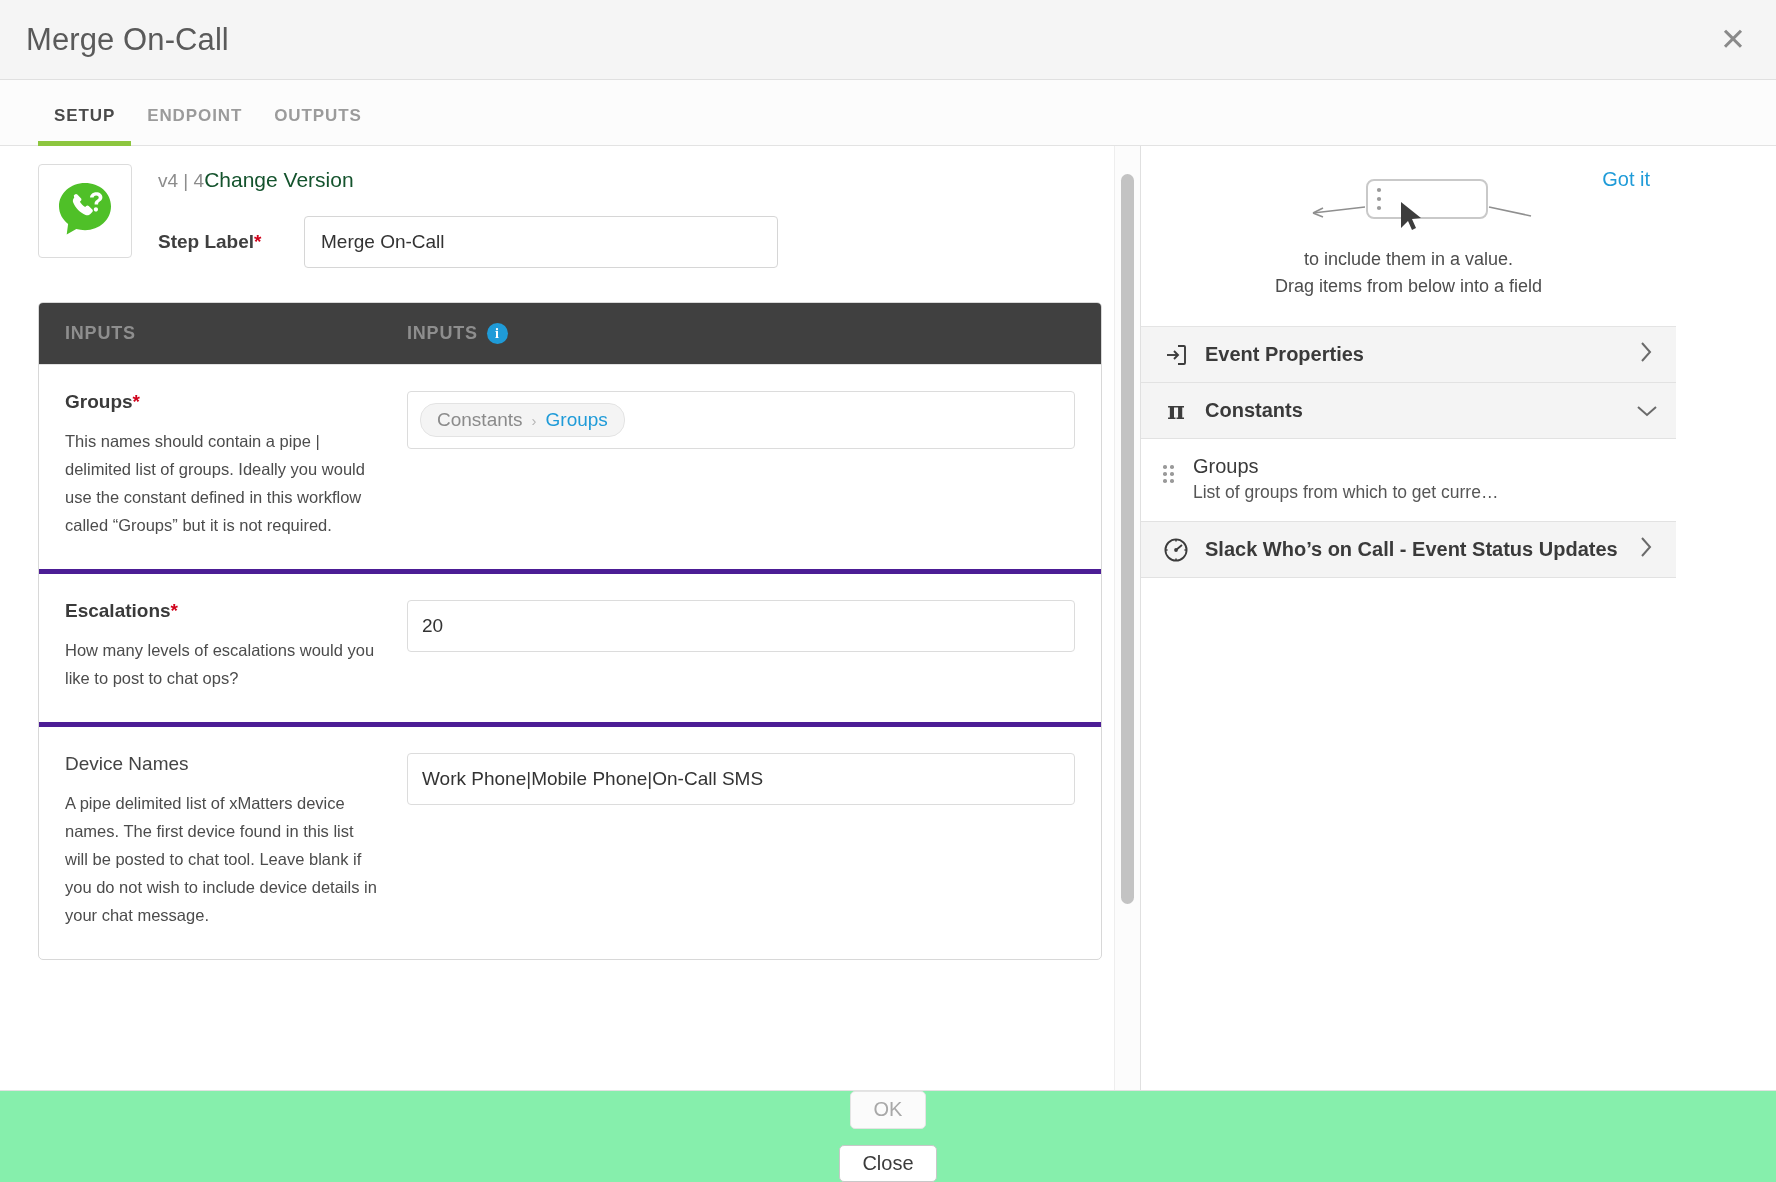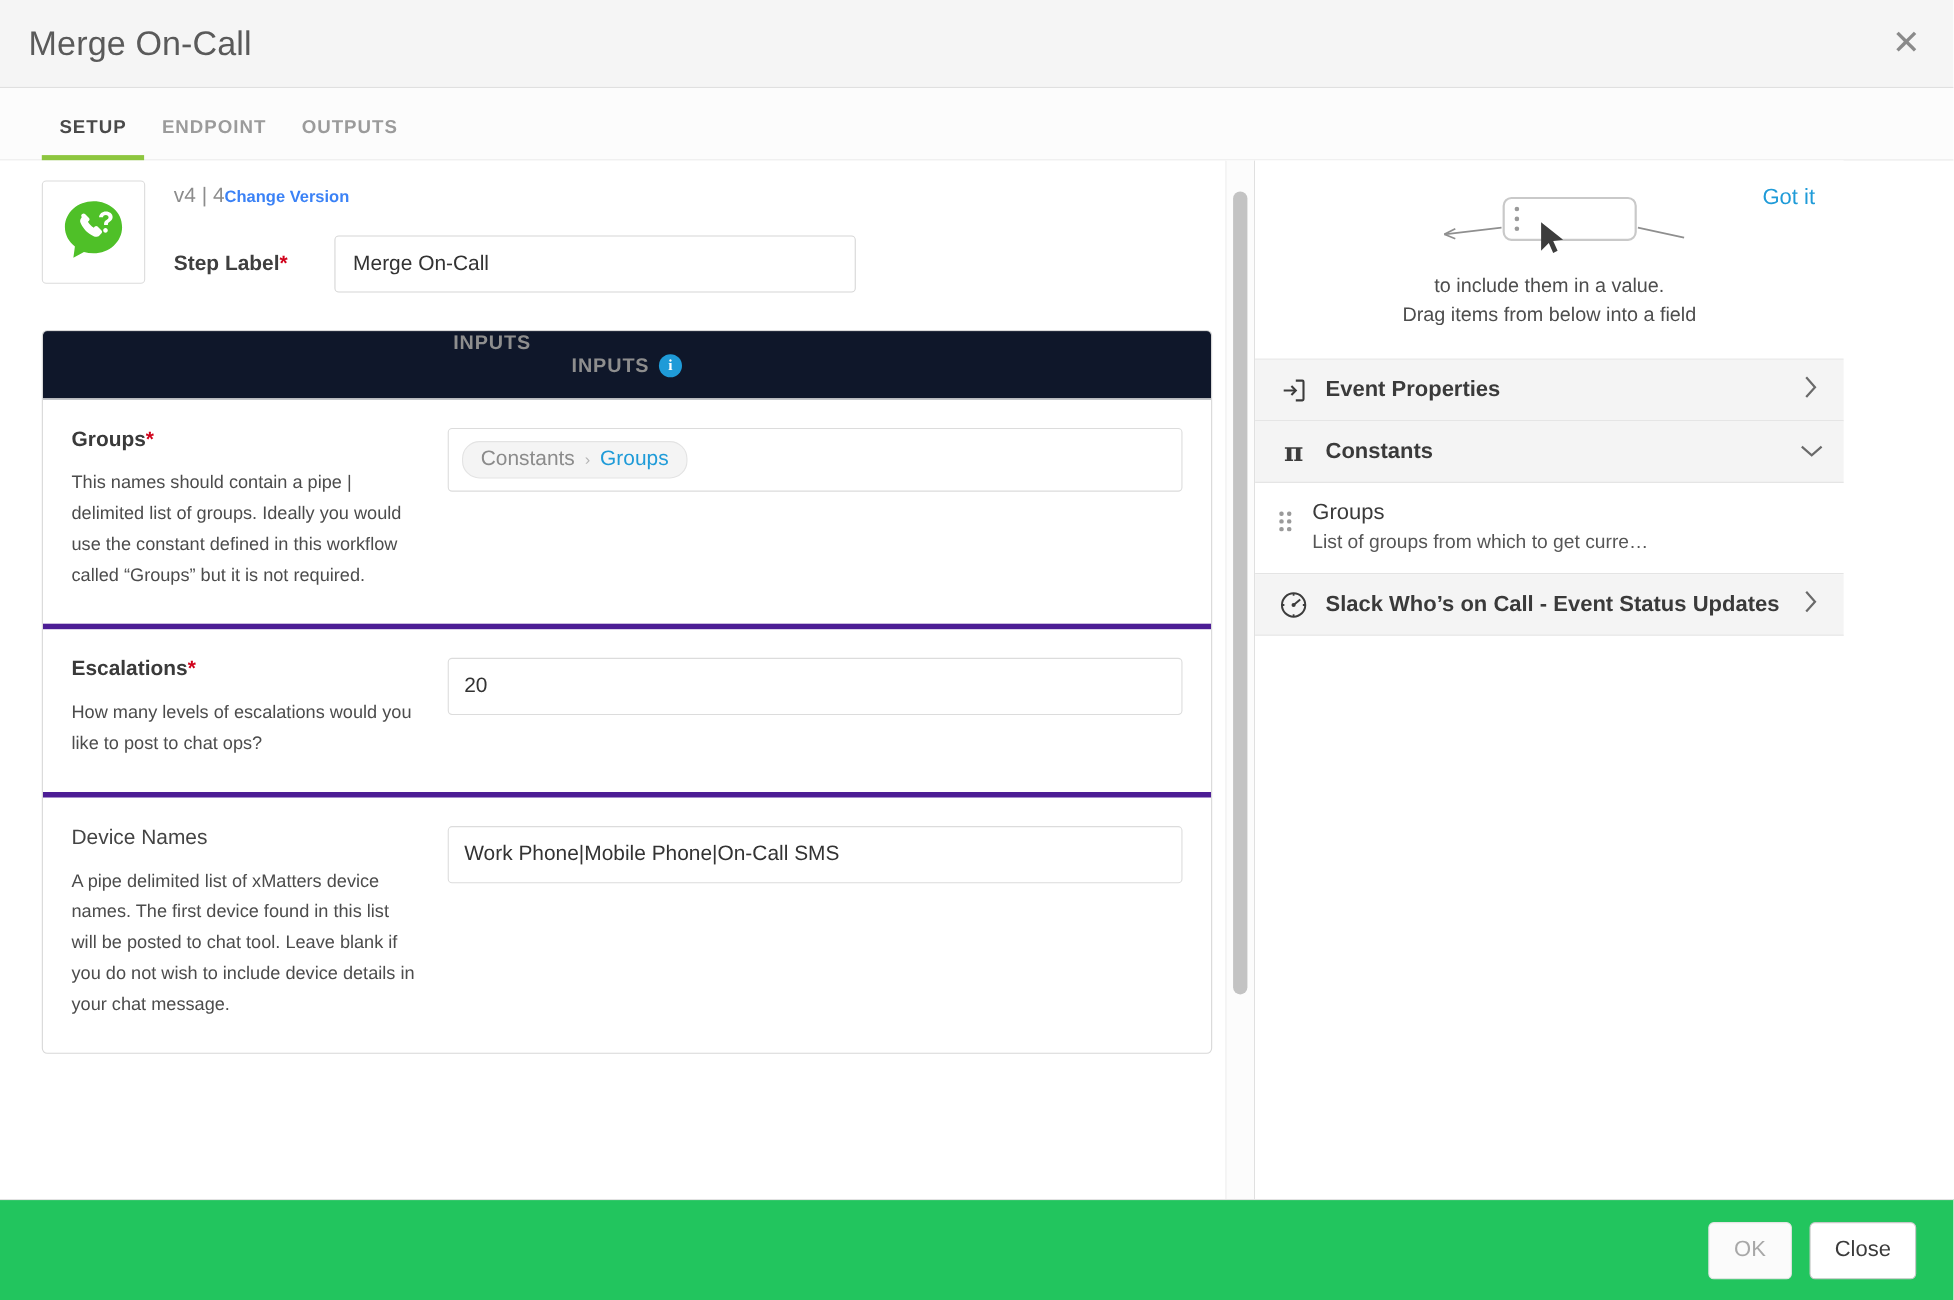--- a/index.html
+++ b/index.html
@@ -110,21 +110,21 @@
     display: flex; align-items: center; justify-content: center;
     flex-shrink: 0;
   }
   .step-header-right { flex: 1; padding-top: 4px; }
   .version-row {
     display: flex; align-items: baseline; 
     margin-bottom: 24px;
     padding-left: 4px;
   }
   .version-text { font-size: 19px; color: #8c8c8c; }
-  .change-version { font-size: 15px; color: #3b82f6; cursor: pointer; font-weight: bold; }
+  .change-version { font-size: 21px; color: #14532d; cursor: pointer; }
 
   .steplabel-row { display: flex; align-items: center; gap: 0; }
   .steplabel-label {
     font-size: 19px; font-weight: bold; color: #3f3f3f;
     width: 150px; padding-left: 4px;
   }
   .req-star { color: #d0021b; font-weight: bold; }
   .steplabel-input {
     width: 474px; height: 52px;
     border: 1px solid #d6d6d6;
@@ -140,25 +140,24 @@
   
   .io-table {
     margin-top: 34px;
     border: 1px solid #d8d8d8;
     border-radius: 5px;
     overflow: hidden;
     background: #fff;
   }
   .io-head {
     display: flex;
-    background: #0f172a;
+    background: #404040;
     border-bottom: 1px solid #e2e2e2;
     height: 62px;
     align-items: center;
-    flex-direction: column;
   }
   .io-head-inputs {
     width: 368px;
     padding-left: 26px;
     font-size: 18px; font-weight: bold; letter-spacing: 0.8px;
     color: #8e8e8e;
   }
   .io-head-values {
     font-size: 18px; font-weight: bold; letter-spacing: 0.8px;
     color: #8e8e8e;
@@ -330,25 +329,25 @@
   .drag-item-sub {
     font-size: 17.5px; color: #565656;
     white-space: nowrap; overflow: hidden; text-overflow: ellipsis;
   }
 
   .right-filler { flex: 1; background: #fff; }
 
   
   .footer {
     height: 92px; min-height: 92px;
-    background: #22c55e;
+    background: #86efac;
     border-top: 1px solid #e2e2e2;
     display: flex; align-items: center; justify-content: flex-end;
     gap: 16px;
-    padding-right: 34px;
+    flex-direction: column;
   }
   .btn {
     min-width: 76px;
     height: 52px;
     border-radius: 5px;
     font-size: 20px;
     display: inline-flex; align-items: center; justify-content: center;
     padding: 0 22px;
     cursor: pointer;
     background: #fff;

